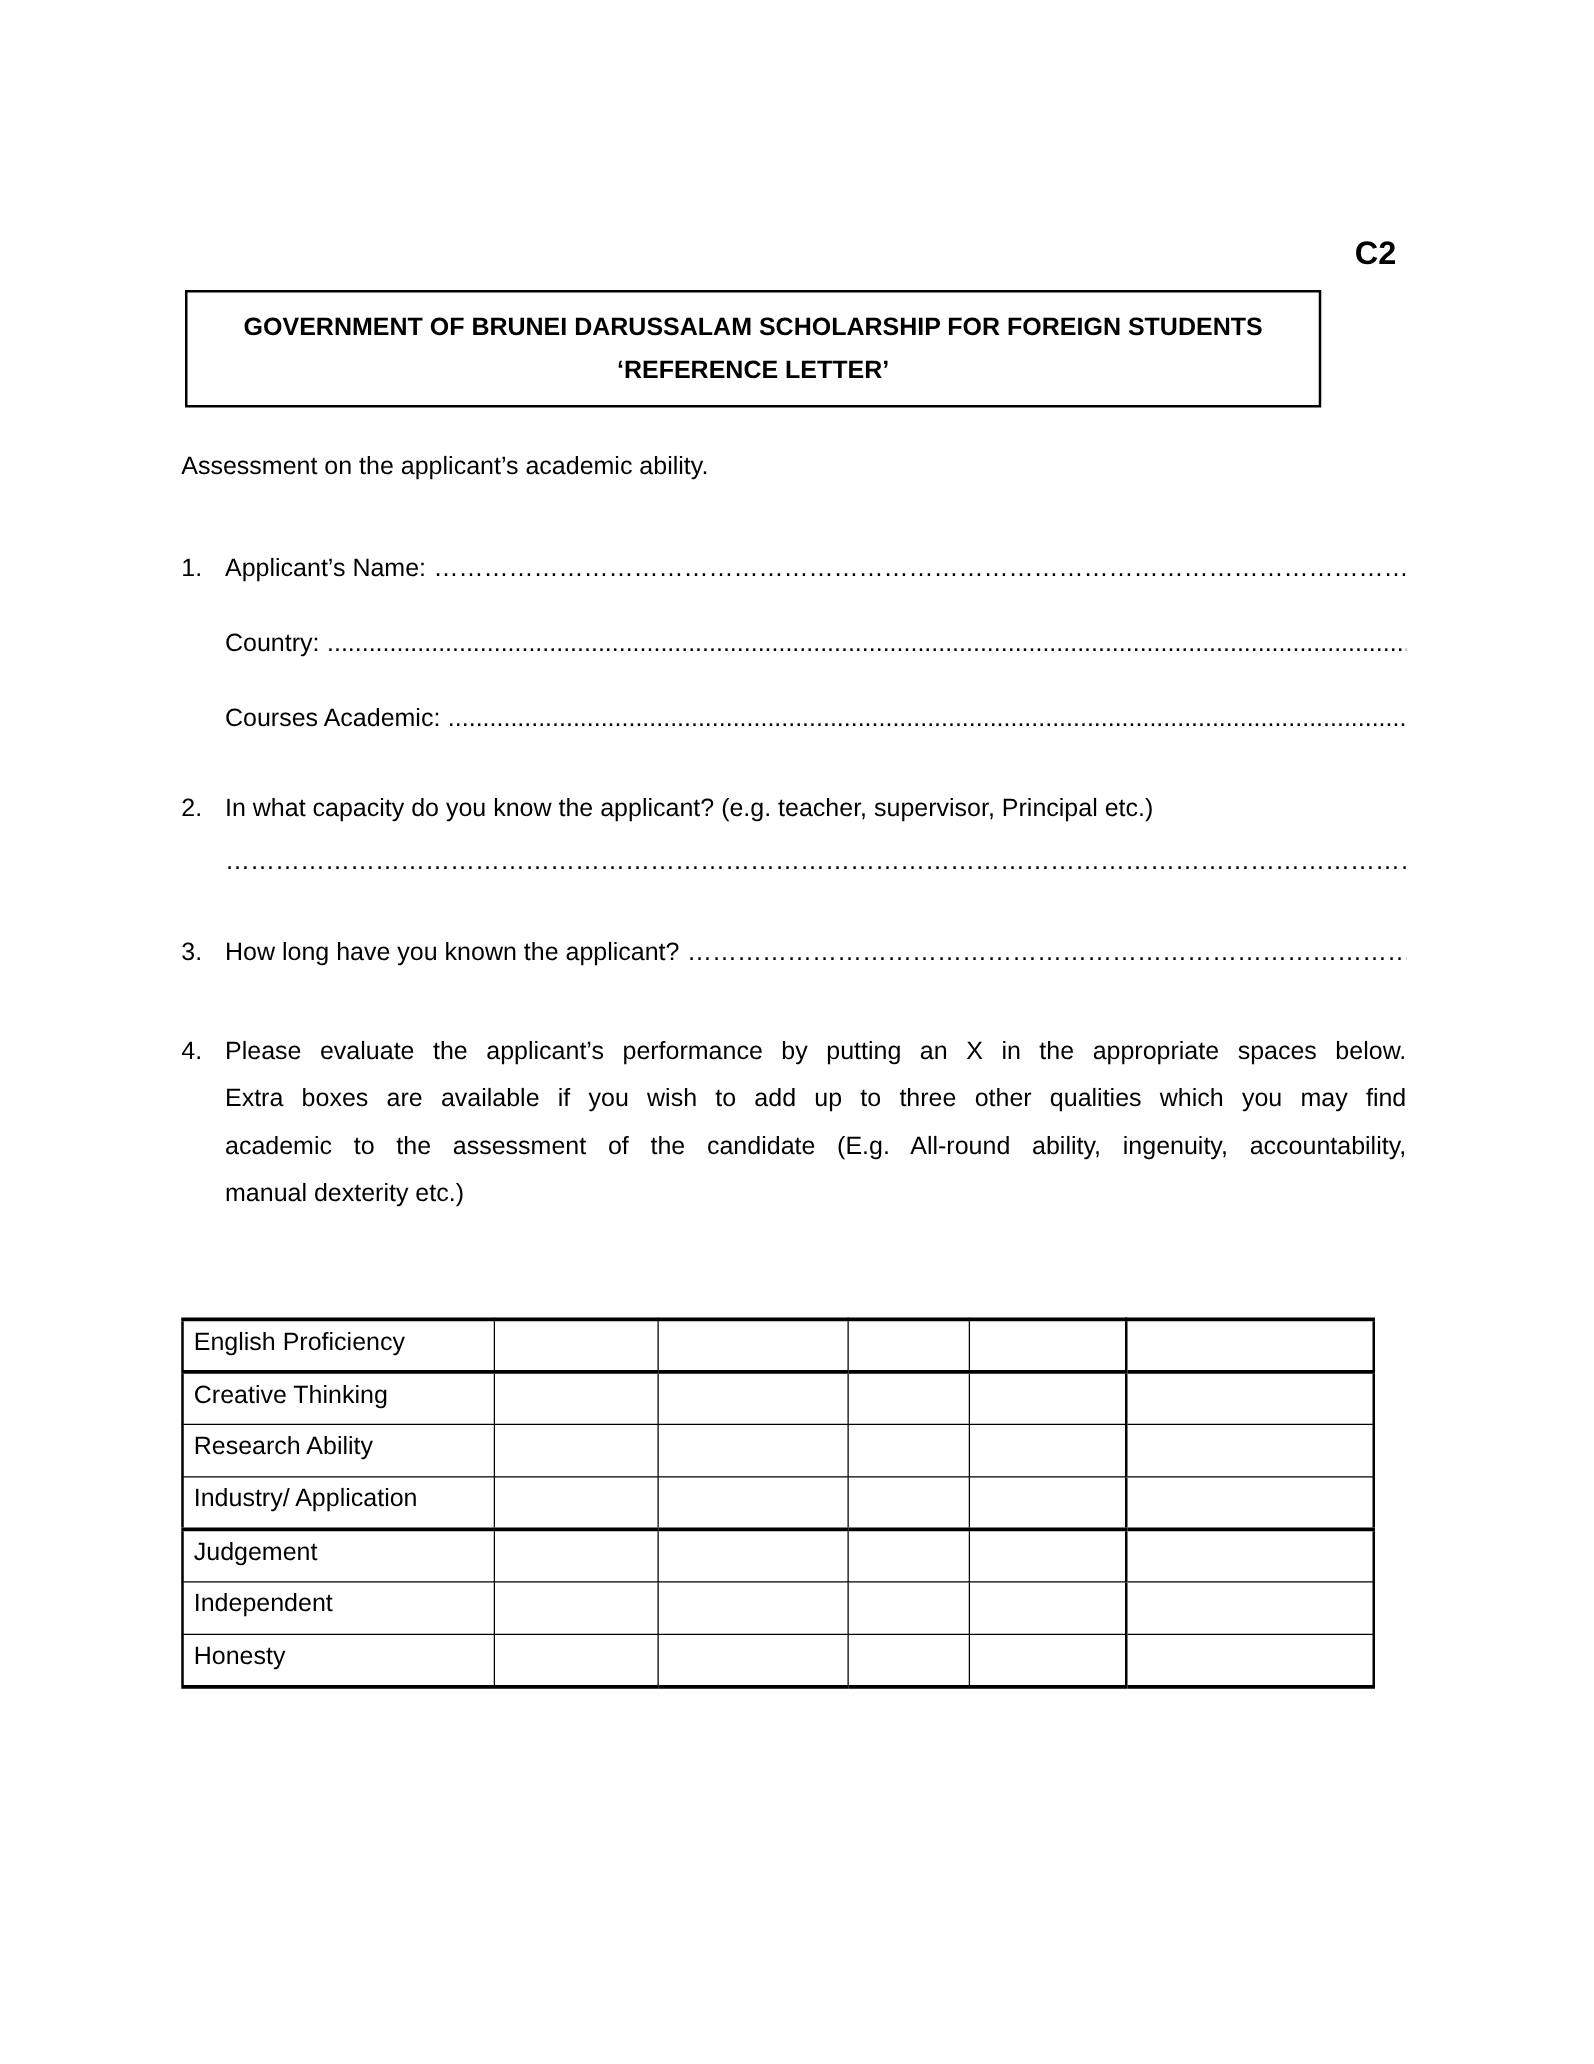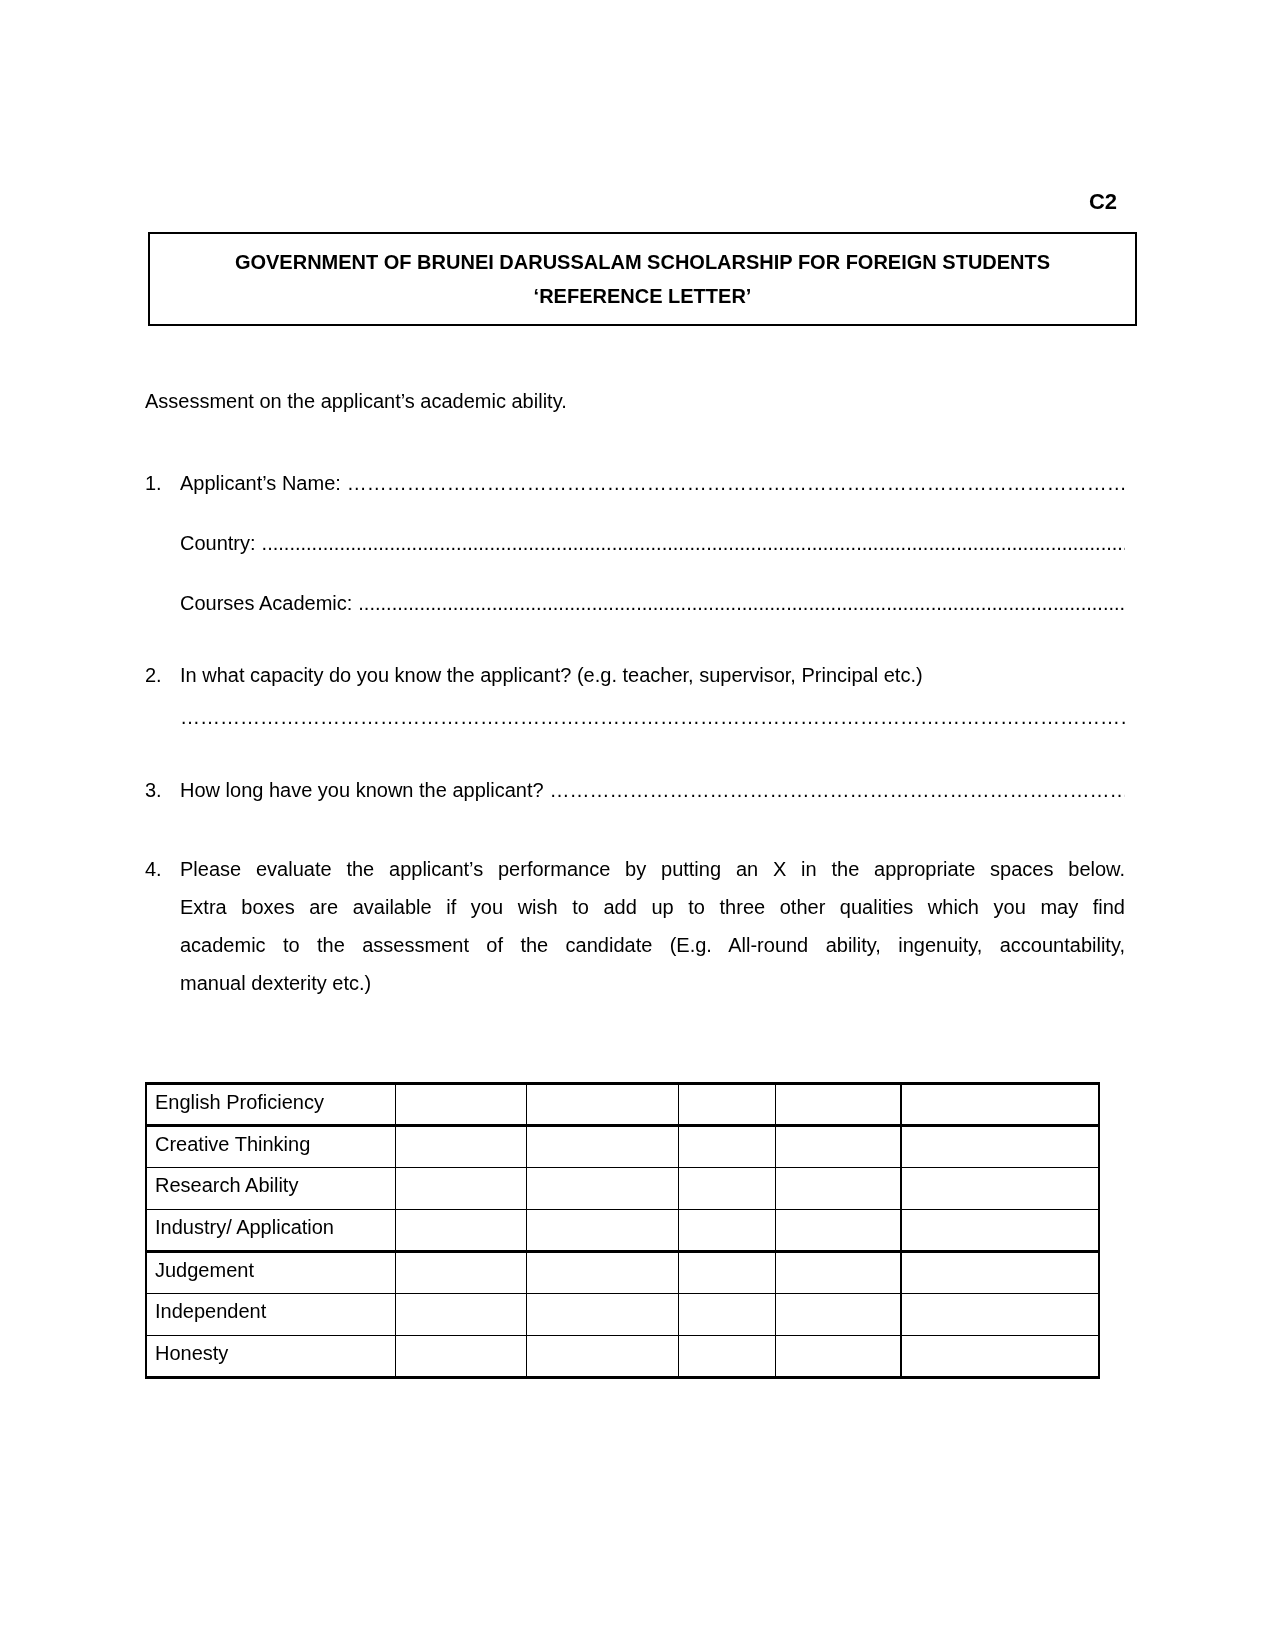--- a/index.html
+++ b/index.html
@@ -9,40 +9,40 @@
     font-family:"Liberation Sans", sans-serif;
     color:#000;
     position:relative;
     overflow:hidden;
   }
   .page { padding:0 150px 0 145px; }
 
   .corner-label {
     padding-top:186px;
     text-align:right;
-    font-size:22px;
+    font-size:26px;
     font-weight:bold;
     padding-right:8px;
     line-height:32px;
   }
 
   .header-box {
     margin-top:14px;
     margin-left:3px;
-    width:989px;
+    width:909px;
     border:2px solid #000;
     text-align:center;
     font-weight:bold;
     font-size:20px;
     line-height:34px;
     padding:11px 6px;
   }
 
   .line { font-size:20px; line-height:26px; }
-  .intro { margin-top:62px; }
+  .intro { margin-top:34px; }
 
   .item { position:relative; padding-left:35px; }
   .item .num { position:absolute; left:0; top:0; }
 
   .q1-name    { margin-top:56px; }
   .q1-sub     { margin-top:34px; }
   .q2         { margin-top:46px; }
   .q2-fill    { margin-top:16px; padding-left:35px; }
   .q3         { margin-top:47px; }
   .q4         { margin-top:47px; }

